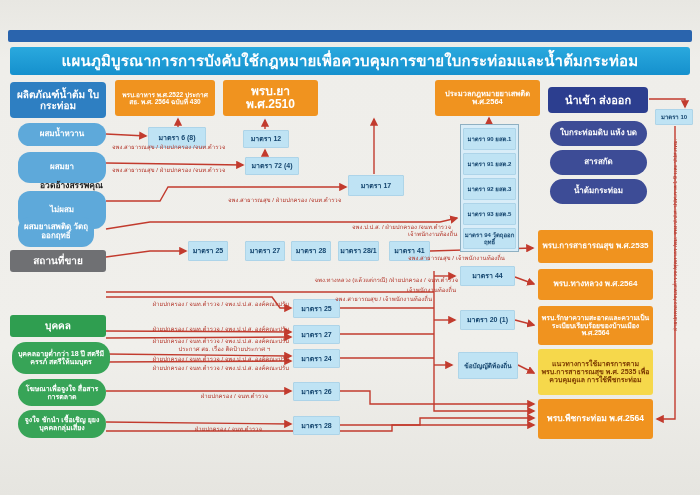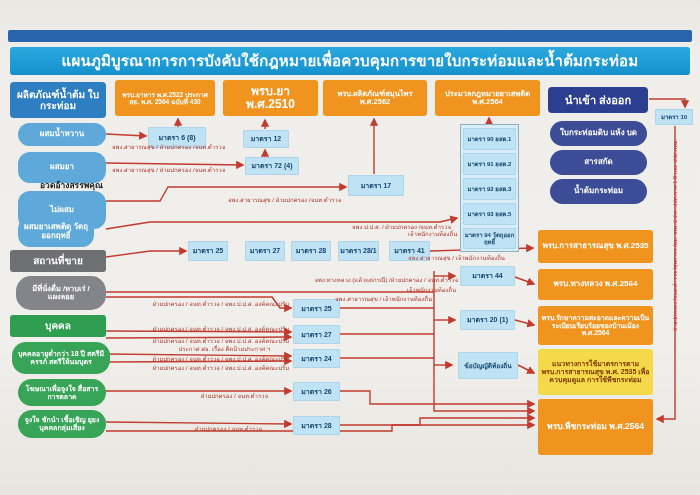--- a/index.html
+++ b/index.html
@@ -79,29 +79,27 @@
   <div class="b topstrip" style="left:8px;top:30px;width:684px;height:12px"></div>
   <div class="b titlebar" style="left:10px;top:47px;width:680px;height:28px">แผนภูมิบูรณาการการบังคับใช้กฎหมายเพื่อควบคุมการขายใบกระท่อมและน้ำต้มกระท่อม</div>
 
   <div class="b bluehdr" style="left:10px;top:82px;width:96px;height:36px">ผลิตภัณฑ์น้ำต้ม ใบกระท่อม</div>
   <div class="b bpill" style="left:18px;top:123px;width:88px;height:23px">ผสมน้ำหวาน</div>
   <div class="b bpill" style="left:18px;top:152px;width:88px;height:31px">ผสมยา</div>
   <div class="blk" style="left:40px;top:178px">อวดอ้างสรรพคุณ</div>
   <div class="b bpill" style="left:18px;top:191px;width:88px;height:38px">ไม่ผสม</div>
   <div class="b bpill" style="left:18px;top:217px;width:76px;height:30px">ผสมยาเสพติด วัตถุออกฤทธิ์</div>
   <div class="b grayhdr" style="left:10px;top:250px;width:96px;height:22px">สถานที่ขาย</div>
-  <div class="b graypill" style="left:16px;top:276px;width:90px;height:34px">มีที่นั่งดื่ม /หาบเร่ / แผงลอย</div>
   <div class="b greenhdr" style="left:10px;top:315px;width:96px;height:22px">บุคคล</div>
   <div class="b greenpill" style="left:12px;top:342px;width:98px;height:32px">บุคคลอายุต่ำกว่า 18 ปี สตรีมีครรภ์ สตรีให้นมบุตร</div>
   <div class="b greenpill" style="left:18px;top:379px;width:88px;height:27px">โฆษณาเพื่อจูงใจ สื่อสารการตลาด</div>
   <div class="b greenpill" style="left:18px;top:410px;width:88px;height:28px">จูงใจ ชักนำ เชื้อเชิญ ยุยง บุคคลกลุ่มเสี่ยง</div>
 
   <div class="b orange" style="left:115px;top:80px;width:100px;height:36px;font-size:6.5px">พรบ.อาหาร พ.ศ.2522 ประกาศ สธ. พ.ศ. 2564 ฉบับที่ 430</div>
   <div class="b orange" style="left:223px;top:80px;width:95px;height:36px;font-size:12px">พรบ.ยา พ.ศ.2510</div>
-  <div class="b orange" style="left:323px;top:80px;width:104px;height:36px">พรบ.ผลิตภัณฑ์สมุนไพร พ.ศ.2562</div>
   <div class="b orange" style="left:435px;top:80px;width:105px;height:36px">ประมวลกฎหมายยาเสพติด พ.ศ.2564</div>
 
   <div class="b navyhdr" style="left:548px;top:87px;width:100px;height:26px">นำเข้า ส่งออก</div>
   <div class="b navypill" style="left:550px;top:121px;width:97px;height:25px">ใบกระท่อมดิบ แห้ง บด</div>
   <div class="b navypill" style="left:550px;top:150px;width:97px;height:25px">สารสกัด</div>
   <div class="b navypill" style="left:550px;top:179px;width:97px;height:25px">น้ำต้มกระท่อม</div>
   <div class="b lb" style="left:655px;top:109px;width:38px;height:16px;font-size:6px">มาตรา 10</div>
 
   <div class="b lb" style="left:148px;top:127px;width:58px;height:21px">มาตรา 6 (8)</div>
   <div class="b lb" style="left:243px;top:130px;width:46px;height:18px">มาตรา 12</div>
@@ -128,21 +126,21 @@
   <div class="b lb" style="left:293px;top:416px;width:47px;height:19px">มาตรา 28</div>
 
   <div class="b lb" style="left:460px;top:266px;width:55px;height:20px">มาตรา 44</div>
   <div class="b lb" style="left:460px;top:310px;width:55px;height:20px">มาตรา 20 (1)</div>
   <div class="b lb" style="left:458px;top:352px;width:60px;height:27px;font-size:6.5px">ข้อบัญญัติท้องถิ่น</div>
 
   <div class="b orange" style="left:538px;top:230px;width:115px;height:33px;font-size:8px">พรบ.การสาธารณสุข พ.ศ.2535</div>
   <div class="b orange" style="left:538px;top:269px;width:115px;height:31px;font-size:8px">พรบ.ทางหลวง พ.ศ.2564</div>
   <div class="b orange" style="left:538px;top:306px;width:115px;height:39px;font-size:6.8px">พรบ.รักษาความสะอาดและความเป็นระเบียบเรียบร้อยของบ้านเมือง พ.ศ.2564</div>
   <div class="b yellow" style="left:538px;top:349px;width:115px;height:46px">แนวทางการใช้มาตรการตาม พรบ.การสาธารณสุข พ.ศ. 2535 เพื่อควบคุมดูแล การใช้พืชกระท่อม</div>
-  <div class="b orange" style="left:538px;top:399px;width:115px;height:56px;font-size:8.5px">พรบ.พืชกระท่อม พ.ศ.2564</div>
+  <div class="b orange" style="left:538px;top:399px;width:115px;height:40px;font-size:8.5px">พรบ.พืชกระท่อม พ.ศ.2564</div>
 
   <div class="lbl" style="left:112px;top:144px">จพง.สาธารณสุข / ฝ่ายปกครอง /จนท.ตำรวจ</div>
   <div class="lbl" style="left:112px;top:167px">จพง.สาธารณสุข / ฝ่ายปกครอง /จนท.ตำรวจ</div>
   <div class="lbl" style="left:228px;top:197px">จพง.สาธารณสุข / ฝ่ายปกครอง /จนท.ตำรวจ</div>
   <div class="lbl" style="left:352px;top:224px">จพง.ป.ป.ส. / ฝ่ายปกครอง /จนท.ตำรวจ</div>
   <div class="lbl" style="left:408px;top:231px">เจ้าพนักงานท้องถิ่น</div>
   <div class="lbl" style="left:408px;top:255px">จพง.สาธารณสุข / เจ้าพนักงานท้องถิ่น</div>
   <div class="lbl r" style="left:258px;top:277px;width:200px">จพง.ทางหลวง (แล้วแต่กรณี) /ฝ่ายปกครอง / จนท.ตำรวจ</div>
   <div class="lbl r" style="left:256px;top:287px;width:200px">เจ้าพนักงานท้องถิ่น</div>
   <div class="lbl r" style="left:232px;top:296px;width:200px">จพง.สาธารณสุข / เจ้าพนักงานท้องถิ่น</div>

